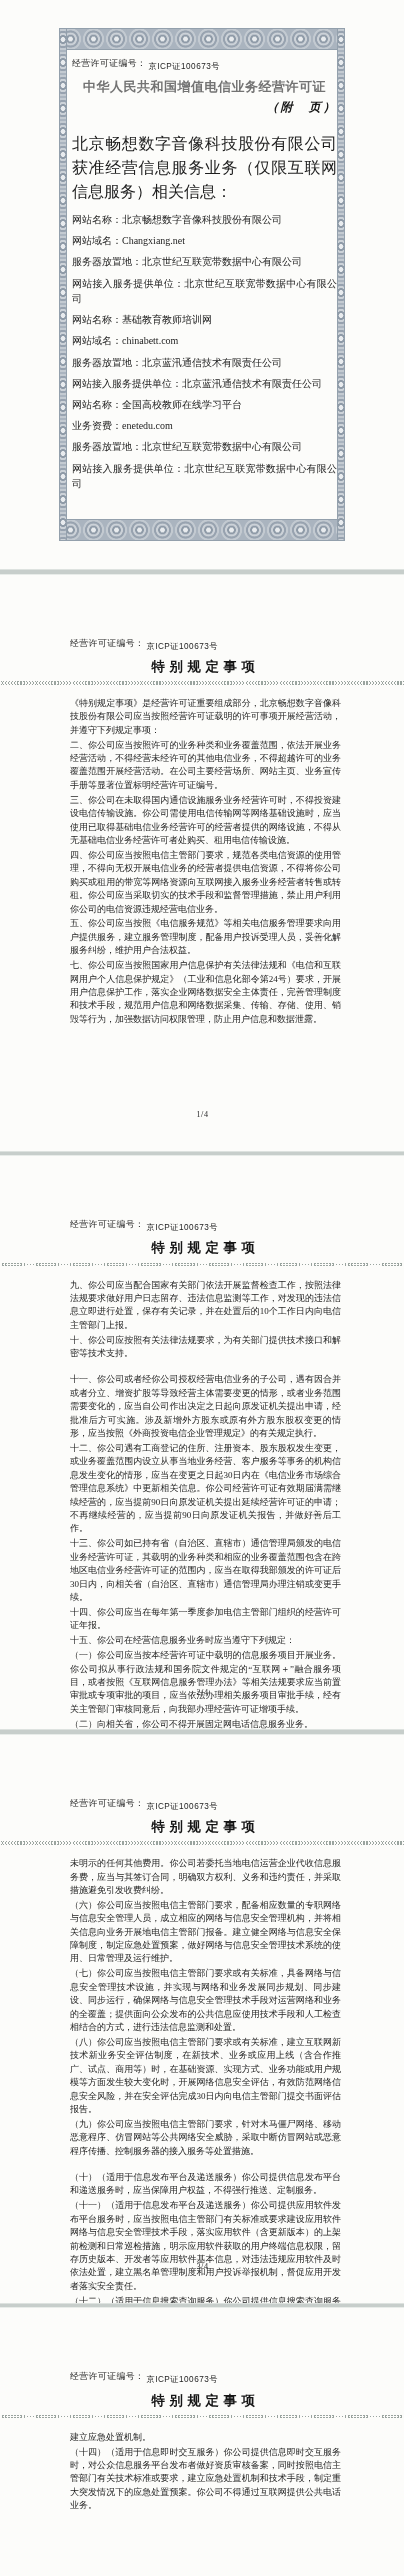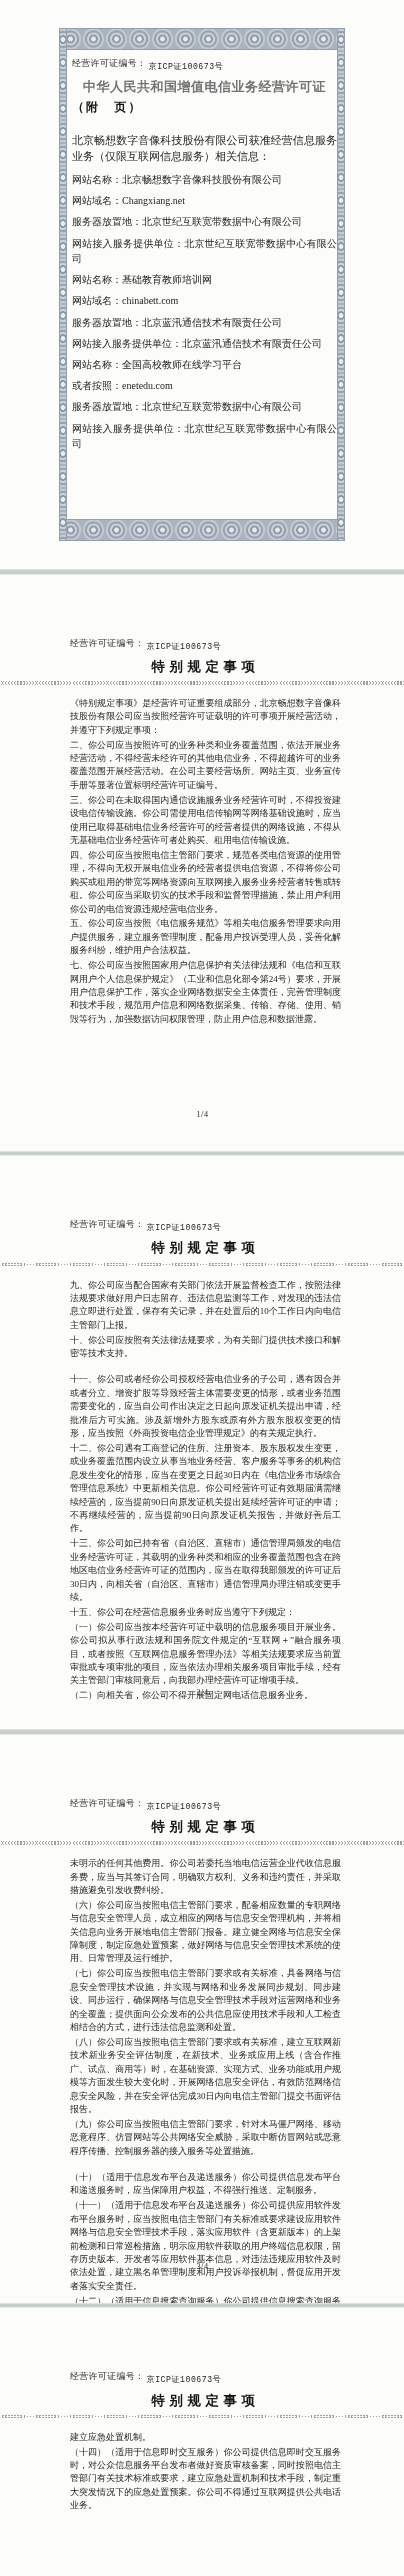--- a/index.html
+++ b/index.html
@@ -32,24 +32,24 @@
     background-image:radial-gradient(circle at 50% 50%, #e8ebee 0 2.1px, #8e9aa7 2.6px 4.1px, #ccd2d8 4.6px 6.2px, #97a2af 6.7px 8.2px, #c3cad1 8.8px 10.3px, #aab4bf 10.8px);
     box-shadow:inset 0 0 0 1px #93a0ac;
   }
   .orn-top{top:28px;left:59px;right:60px;height:21.6px;background-size:23px 21.6px;background-repeat:repeat-x;}
   .orn-bottom{top:519px;left:59px;right:60px;height:21.6px;background-size:23px 21.6px;background-repeat:repeat-x;}
   .orn-left{top:28px;left:59px;width:7.7px;height:513px;background-size:7.7px 23px;background-repeat:repeat-y;}
   .orn-right{top:28px;right:60px;width:7.7px;height:513px;background-size:7.7px 23px;background-repeat:repeat-y;}
   .cover-inner{position:relative;padding:58px 68px 0 72px;}
   .hdr{font-size:8.8px;color:#1d1d1d;}
   .hdr .lbl{letter-spacing:0.5px;}
-  .hdr .num{font-size:8.2px;position:relative;top:3.1px;margin-left:2.1px;letter-spacing:0.5px;font-family:Liberation Mono, monospace;}
+  .hdr .num{font-size:8.2px;position:relative;top:3.1px;margin-left:2.1px;letter-spacing:0.5px;font-family:Liberation Sans, sans-serif;}
   .cov-title{text-align:center;font-size:13px;font-weight:bold;letter-spacing:0.5px;margin:8.2px 0 3.1px;color:#737373;}
-  .cov-sub{text-align:left;font-size:12px;font-weight:bold;letter-spacing:2.1px;margin:0 0 15.5px;color:#161616;}
-  .cov-intro{font-size:11px;line-height:16px;text-align:justify;margin:0 0 8.2px;color:#1d1d1d;}
+  .cov-sub{text-align:right;font-size:12px;font-weight:bold;letter-spacing:2.1px;margin:0 0 15.5px;color:#161616;font-style:italic;}
+  .cov-intro{font-size:16px;line-height:24px;text-align:justify;margin:0 0 8.2px;color:#1d1d1d;}
   .entry{font-size:10px;line-height:15.5px;margin:0 0 5.7px;text-align:justify;color:#1d1d1d;}
   
   .tpage{padding:63px 64px 0 70px;}
   .pg2{height:576px;} .pg3{height:573px;} .pg4{height:568px;} .pg5{height:572px;}
   .ttl{text-align:center;font-size:13.4px;font-weight:bold;letter-spacing:4.6px;margin:8.2px 0 5.2px;color:#161616;}
   .wavy{
     height:3.6px;
     margin:0 -64px 0 -70px;
     background:
       repeating-linear-gradient(115deg, #9aa49f 0 0.6px, transparent 0.6px 2.8px),
@@ -80,21 +80,21 @@
     <p class="cov-intro">北京畅想数字音像科技股份有限公司获准经营信息服务业务（仅限互联网信息服务）相关信息：</p>
     <p class="entry">网站名称：北京畅想数字音像科技股份有限公司</p>
     <p class="entry">网站域名：Changxiang.net</p>
     <p class="entry">服务器放置地：北京世纪互联宽带数据中心有限公司</p>
     <p class="entry">网站接入服务提供单位：北京世纪互联宽带数据中心有限公司</p>
     <p class="entry">网站名称：基础教育教师培训网</p>
     <p class="entry">网站域名：chinabett.com</p>
     <p class="entry">服务器放置地：北京蓝汛通信技术有限责任公司</p>
     <p class="entry">网站接入服务提供单位：北京蓝汛通信技术有限责任公司</p>
     <p class="entry">网站名称：全国高校教师在线学习平台</p>
-    <p class="entry">或者按照：enetedu.com</p>
+    <p class="entry">业务资费：enetedu.com</p>
     <p class="entry">服务器放置地：北京世纪互联宽带数据中心有限公司</p>
     <p class="entry">网站接入服务提供单位：北京世纪互联宽带数据中心有限公司</p>
   </div>
 </section>
 
 <div class="page-sep"></div>
 
 <section class="page tpage pg2">
   <div class="hdr">
     <span class="lbl">经营许可证编号：</span><span class="num">京ICP证100673号</span>
@@ -120,20 +120,21 @@
     <span class="lbl">经营许可证编号：</span><span class="num">京ICP证100673号</span>
   </div>
   <h2 class="ttl">特别规定事项</h2>
   <div class="wavy"></div>
   <div class="tbody">
     <p>九、你公司应当配合国家有关部门依法开展监督检查工作，按照法律法规要求做好用户日志留存、违法信息监测等工作，对发现的违法信息立即进行处置，保存有关记录，并在处置后的10个工作日内向电信主管部门上报。</p>
     <p>十、你公司应按照有关法律法规要求，为有关部门提供技术接口和解密等技术支持。</p>
     <p class="gap">十一、你公司或者经你公司授权经营电信业务的子公司，遇有因合并或者分立、增资扩股等导致经营主体需要变更的情形，或者业务范围需要变化的，应当自公司作出决定之日起向原发证机关提出申请，经批准后方可实施。涉及新增外方股东或原有外方股东股权变更的情形，应当按照《外商投资电信企业管理规定》的有关规定执行。</p>
     <p>十二、你公司遇有工商登记的住所、注册资本、股东股权发生变更，或业务覆盖范围内设立从事当地业务经营、客户服务等事务的机构信息发生变化的情形，应当在变更之日起30日内在《电信业务市场综合管理信息系统》中更新相关信息。你公司经营许可证有效期届满需继续经营的，应当提前90日向原发证机关提出延续经营许可证的申请；不再继续经营的，应当提前90日向原发证机关报告，并做好善后工作。</p>
     <p>十三、你公司如已持有省（自治区、直辖市）通信管理局颁发的电信业务经营许可证，其载明的业务种类和相应的业务覆盖范围包含在跨地区电信业务经营许可证的范围内，应当在取得我部颁发的许可证后30日内，向相关省（自治区、直辖市）通信管理局办理注销或变更手续。</p>
+    <p>十四、你公司应当在每年第一季度参加电信主管部门组织的经营许可证年报。</p>
     <p>十五、你公司在经营信息服务业务时应当遵守下列规定：</p>
     <p>（一）你公司应当按本经营许可证中载明的信息服务项目开展业务。你公司拟从事行政法规和国务院文件规定的“互联网＋”融合服务项目，或者按照《互联网信息服务管理办法》等相关法规要求应当前置审批或专项审批的项目，应当依法办理相关服务项目审批手续，经有关主管部门审核同意后，向我部办理经营许可证增项手续。</p>
     <p>（二）向相关省，你公司不得开展固定网电话信息服务业务。</p>
 
   </div>
   <div class="pagenum">2/4</div>
 </section>
 
 <div class="page-sep"></div>
 

